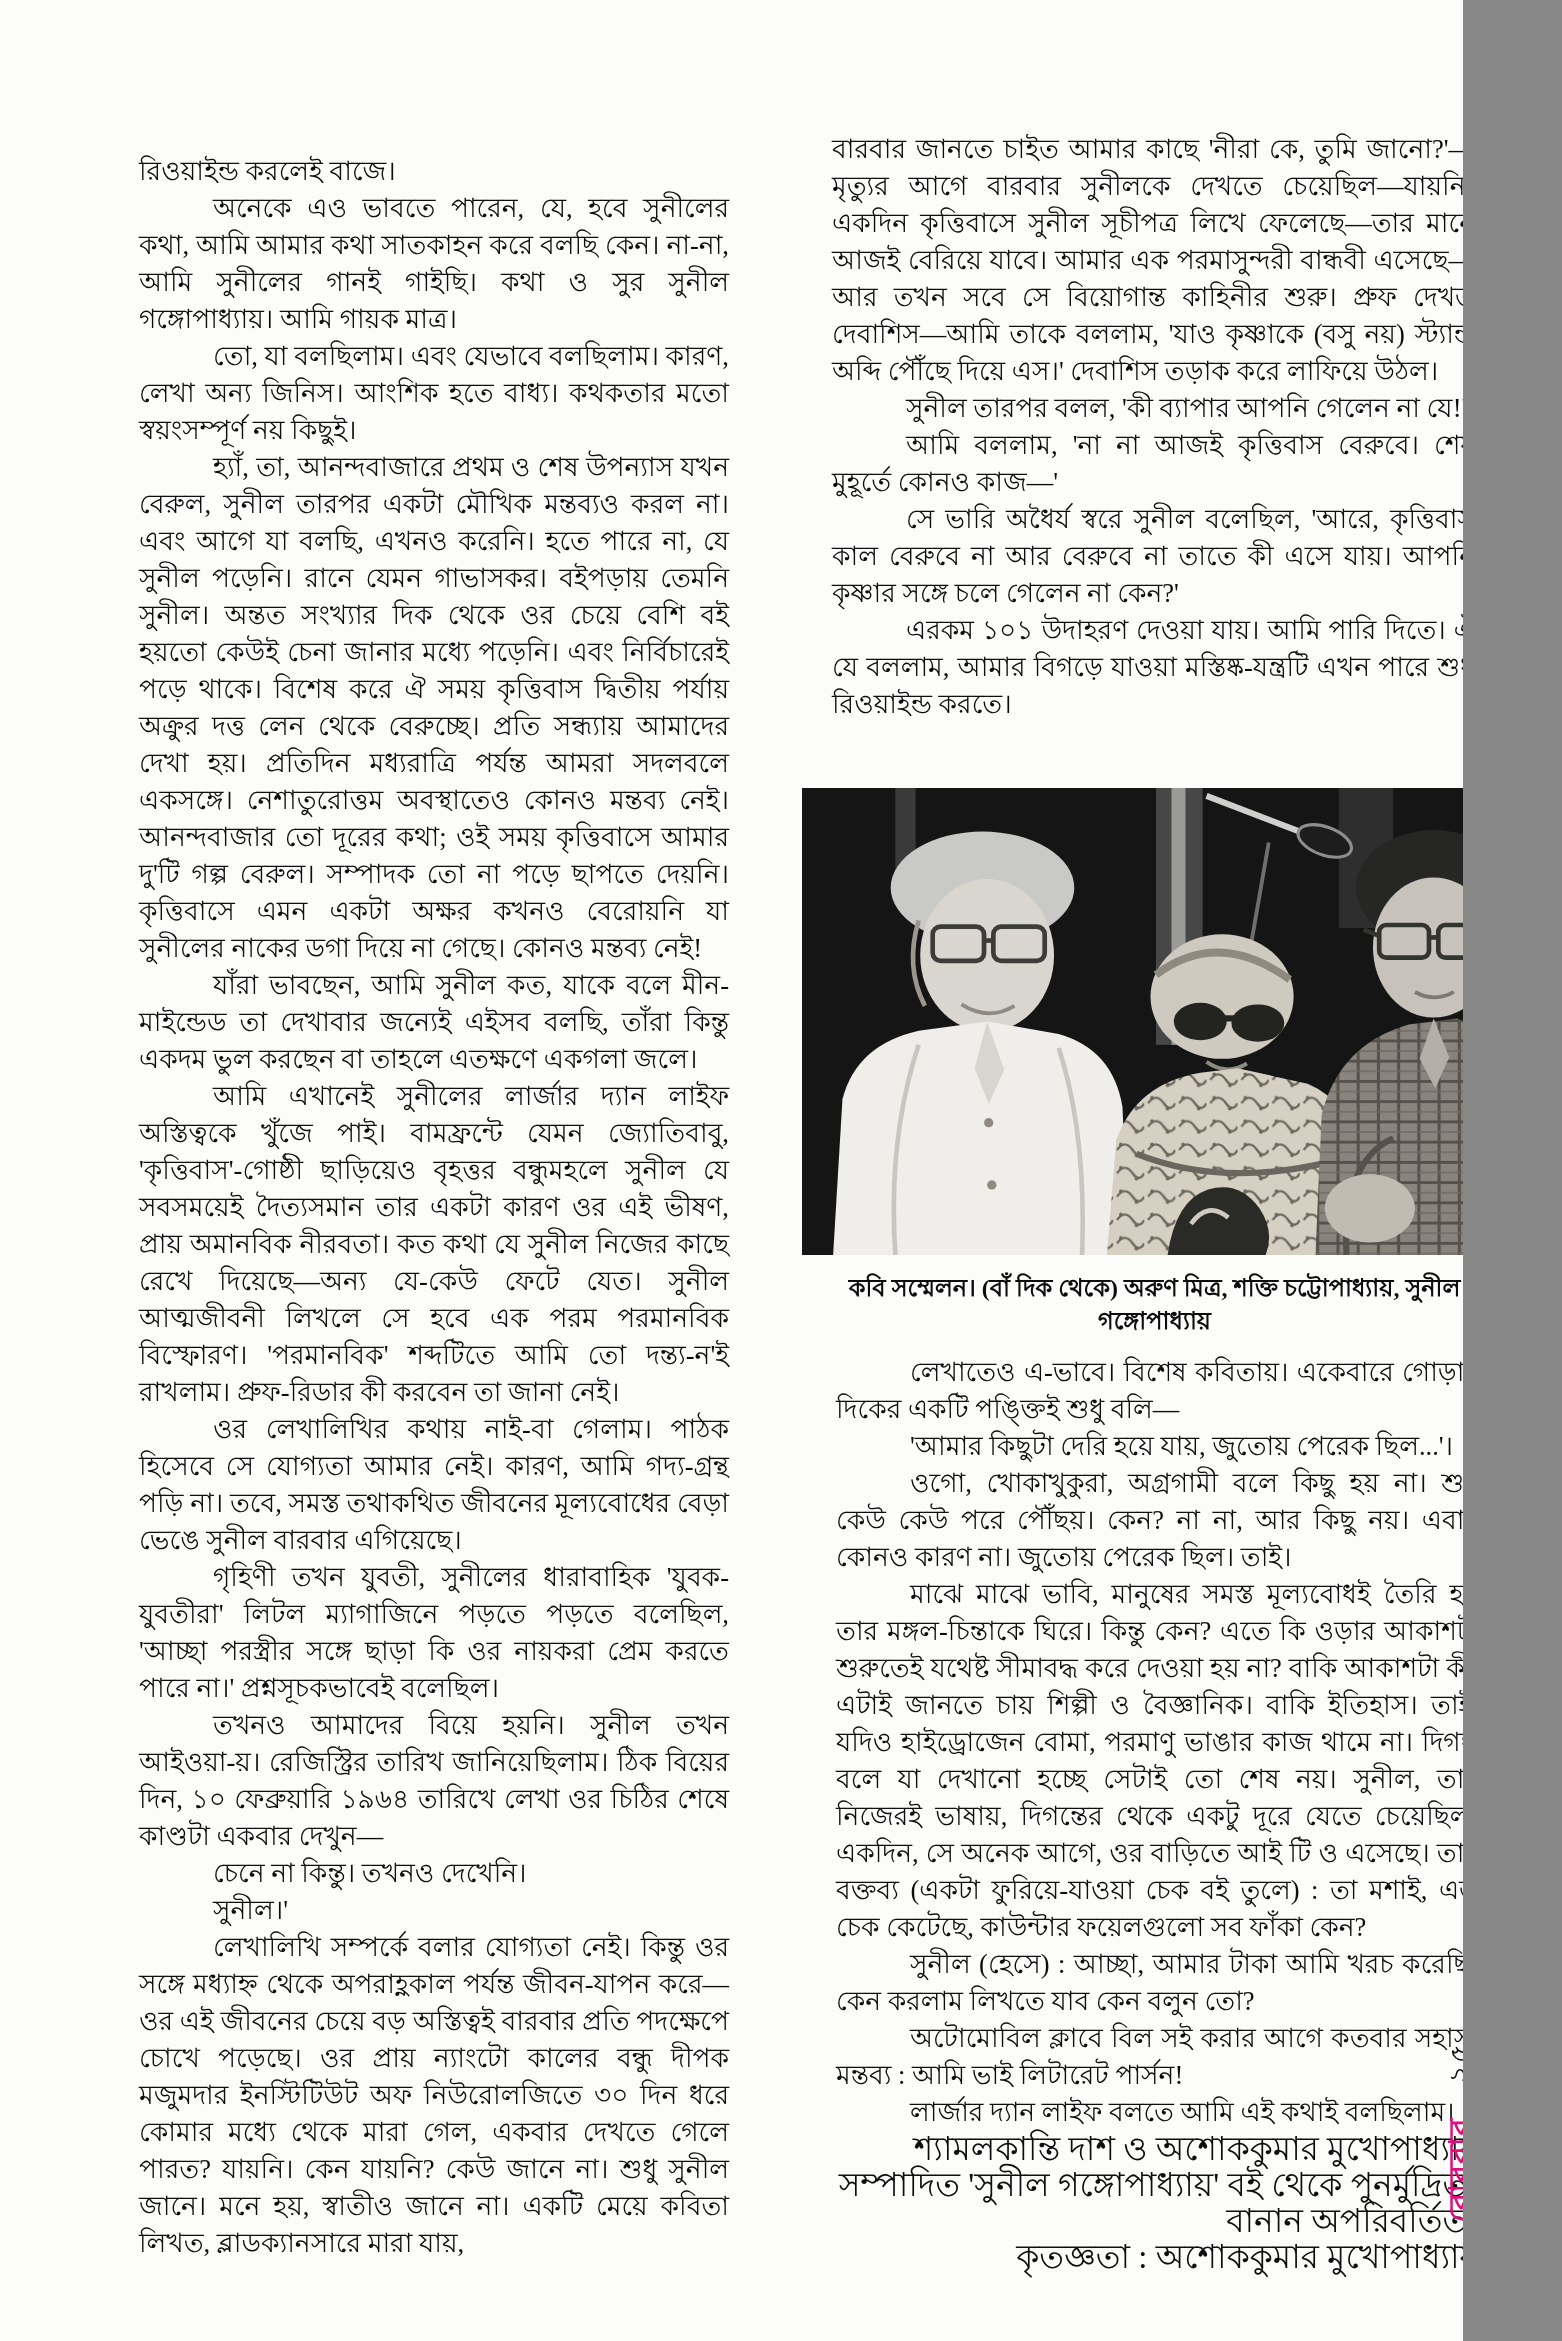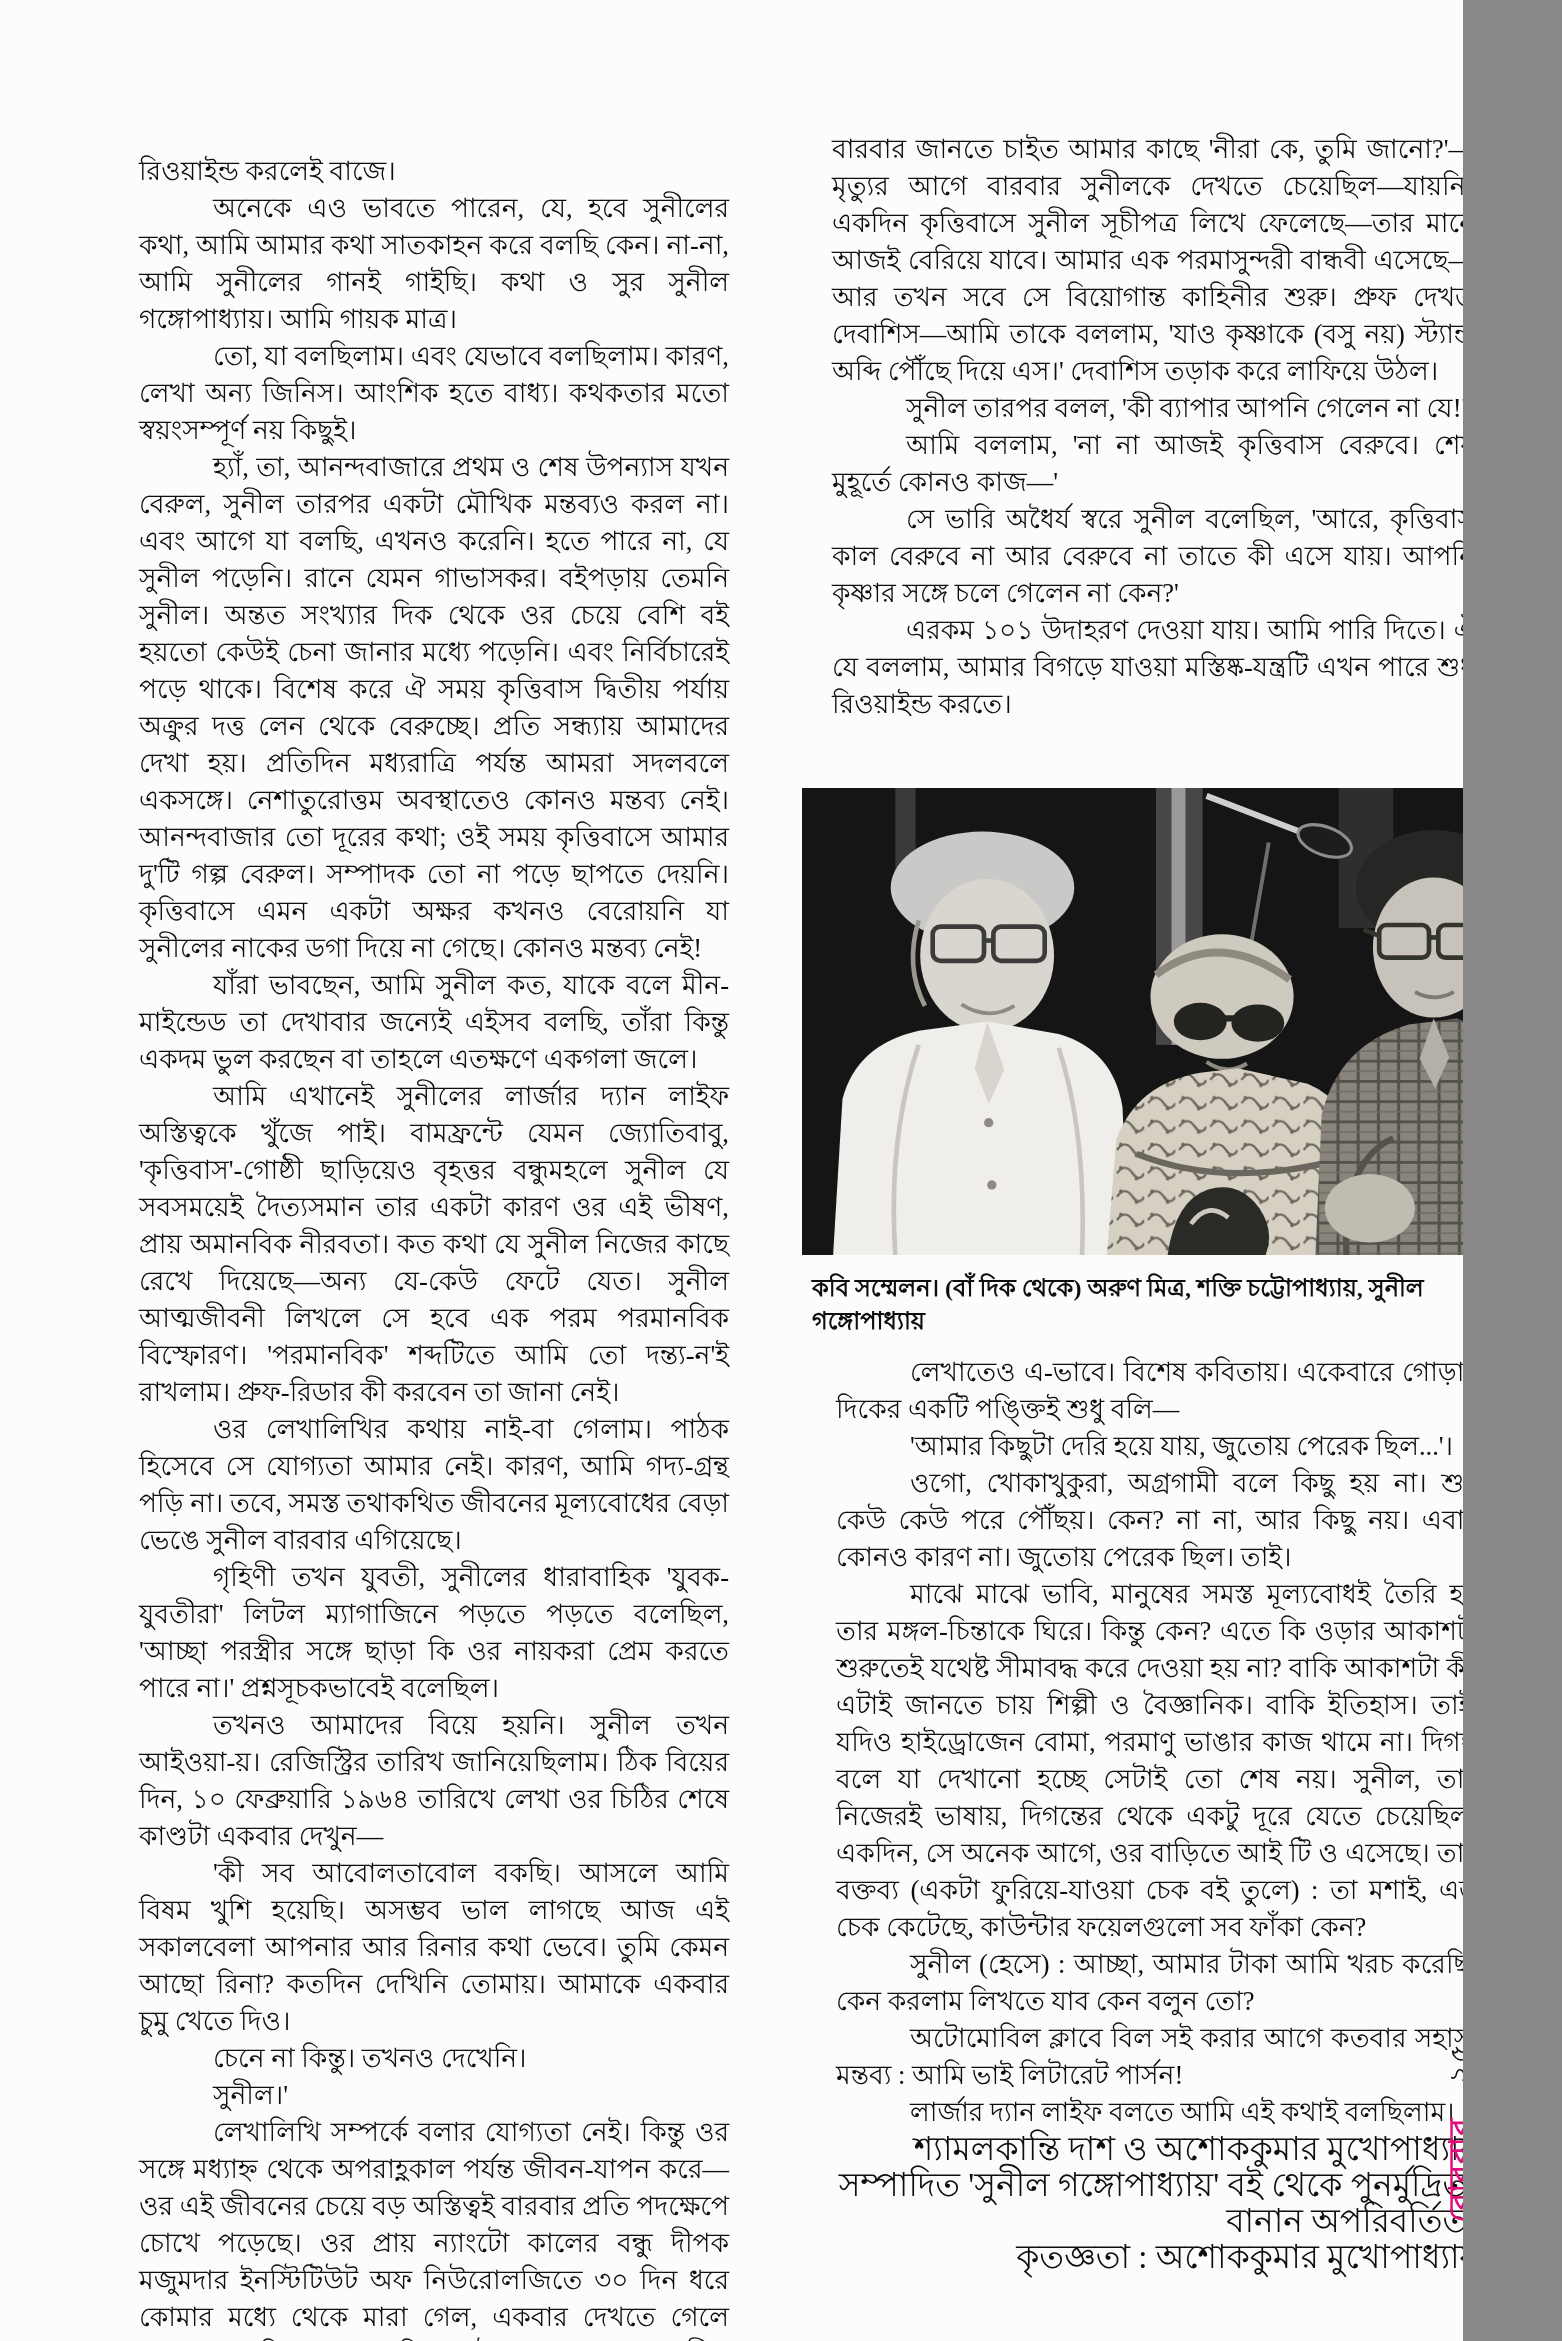--- a/index.html
+++ b/index.html
@@ -33,21 +33,21 @@
     background:#161616;
   }
   .photo-wrap svg { display:block; width:100%; height:100%; }
   .caption {
     position:absolute;
     left:812px; top:1272px;
     width:685px;
     font-size:24px;
     line-height:33px;
     font-weight:bold;
-    text-align:left;
+    text-align:center;
   }
   .vertical-label {
     position:absolute;
     left:1345px; top:2084px;
     width:233px; height:44px;
     transform:rotate(-90deg);
     transform-origin:center center;
     display:flex;
     align-items:center;
     justify-content:flex-start;
@@ -67,21 +67,20 @@
   <div class="col" style="left:139px; top:153px; width:590px;">
     <p>রিওয়াইন্ড করলেই বাজে।</p>
     <p class="indent">অনেকে এও ভাবতে পারেন, যে, হবে সুনীলের কথা, আমি আমার কথা সাতকাহন করে বলছি কেন। না-না, আমি সুনীলের গানই গাইছি। কথা ও সুর সুনীল গঙ্গোপাধ্যায়। আমি গায়ক মাত্র।</p>
     <p class="indent">তো, যা বলছিলাম। এবং যেভাবে বলছিলাম। কারণ, লেখা অন্য জিনিস। আংশিক হতে বাধ্য। কথকতার মতো স্বয়ংসম্পূর্ণ নয় কিছুই।</p>
     <p class="indent">হ্যাঁ, তা, আনন্দবাজারে প্রথম ও শেষ উপন্যাস যখন বেরুল, সুনীল তারপর একটা মৌখিক মন্তব্যও করল না। এবং আগে যা বলছি, এখনও করেনি। হতে পারে না, যে সুনীল পড়েনি। রানে যেমন গাভাসকর। বইপড়ায় তেমনি সুনীল। অন্তত সংখ্যার দিক থেকে ওর চেয়ে বেশি বই হয়তো কেউই চেনা জানার মধ্যে পড়েনি। এবং নির্বিচারেই পড়ে থাকে। বিশেষ করে ঐ সময় কৃত্তিবাস দ্বিতীয় পর্যায় অক্রুর দত্ত লেন থেকে বেরুচ্ছে। প্রতি সন্ধ্যায় আমাদের দেখা হয়। প্রতিদিন মধ্যরাত্রি পর্যন্ত আমরা সদলবলে একসঙ্গে। নেশাতুরোত্তম অবস্থাতেও কোনও মন্তব্য নেই। আনন্দবাজার তো দূরের কথা; ওই সময় কৃত্তিবাসে আমার দু'টি গল্প বেরুল। সম্পাদক তো না পড়ে ছাপতে দেয়নি। কৃত্তিবাসে এমন একটা অক্ষর কখনও বেরোয়নি যা সুনীলের নাকের ডগা দিয়ে না গেছে। কোনও মন্তব্য নেই!</p>
     <p class="indent">যাঁরা ভাবছেন, আমি সুনীল কত, যাকে বলে মীন-মাইন্ডেড তা দেখাবার জন্যেই এইসব বলছি, তাঁরা কিন্তু একদম ভুল করছেন বা তাহলে এতক্ষণে একগলা জলে।</p>
     <p class="indent">আমি এখানেই সুনীলের লার্জার দ্যান লাইফ অস্তিত্বকে খুঁজে পাই। বামফ্রন্টে যেমন জ্যোতিবাবু, 'কৃত্তিবাস'-গোষ্ঠী ছাড়িয়েও বৃহত্তর বন্ধুমহলে সুনীল যে সবসময়েই দৈত্যসমান তার একটা কারণ ওর এই ভীষণ, প্রায় অমানবিক নীরবতা। কত কথা যে সুনীল নিজের কাছে রেখে দিয়েছে—অন্য যে-কেউ ফেটে যেত। সুনীল আত্মজীবনী লিখলে সে হবে এক পরম পরমানবিক বিস্ফোরণ। 'পরমানবিক' শব্দটিতে আমি তো দন্ত্য-ন'ই রাখলাম। প্রুফ-রিডার কী করবেন তা জানা নেই।</p>
     <p class="indent">ওর লেখালিখির কথায় নাই-বা গেলাম। পাঠক হিসেবে সে যোগ্যতা আমার নেই। কারণ, আমি গদ্য-গ্রন্থ পড়ি না। তবে, সমস্ত তথাকথিত জীবনের মূল্যবোধের বেড়া ভেঙে সুনীল বারবার এগিয়েছে।</p>
     <p class="indent">গৃহিণী তখন যুবতী, সুনীলের ধারাবাহিক 'যুবক-যুবতীরা' লিটল ম্যাগাজিনে পড়তে পড়তে বলেছিল, 'আচ্ছা পরস্ত্রীর সঙ্গে ছাড়া কি ওর নায়করা প্রেম করতে পারে না।' প্রশ্নসূচকভাবেই বলেছিল।</p>
     <p class="indent">তখনও আমাদের বিয়ে হয়নি। সুনীল তখন আইওয়া-য়। রেজিস্ট্রির তারিখ জানিয়েছিলাম। ঠিক বিয়ের দিন, ১০ ফেব্রুয়ারি ১৯৬৪ তারিখে লেখা ওর চিঠির শেষে কাণ্ডটা একবার দেখুন—</p>
-    <p class="indent">'কী সব আবোলতাবোল বকছি। আসলে আমি বিষম খুশি হয়েছি। অসম্ভব ভাল লাগছে আজ এই সকালবেলা আপনার আর রিনার কথা ভেবে। তুমি কেমন আছো রিনা? কতদিন দেখিনি তোমায়। আমাকে একবার চুমু খেতে দিও।</p>
     <p class="indent">চেনে না কিন্তু। তখনও দেখেনি।</p>
     <p class="indent">সুনীল।'</p>
     <p class="indent">লেখালিখি সম্পর্কে বলার যোগ্যতা নেই। কিন্তু ওর সঙ্গে মধ্যাহ্ন থেকে অপরাহ্ণকাল পর্যন্ত জীবন-যাপন করে—ওর এই জীবনের চেয়ে বড় অস্তিত্বই বারবার প্রতি পদক্ষেপে চোখে পড়েছে। ওর প্রায় ন্যাংটো কালের বন্ধু দীপক মজুমদার ইনস্টিটিউট অফ নিউরোলজিতে ৩০ দিন ধরে কোমার মধ্যে থেকে মারা গেল, একবার দেখতে গেলে পারত? যায়নি। কেন যায়নি? কেউ জানে না। শুধু সুনীল জানে। মনে হয়, স্বাতীও জানে না। একটি মেয়ে কবিতা লিখত, ব্লাডক্যানসারে মারা যায়,</p>
   </div>
 
   <div class="col" style="left:812px; top:131px; width:643px;margin-left:20px;">
     <p>বারবার জানতে চাইত আমার কাছে 'নীরা কে, তুমি জানো?'—মৃত্যুর আগে বারবার সুনীলকে দেখতে চেয়েছিল—যায়নি। একদিন কৃত্তিবাসে সুনীল সূচীপত্র লিখে ফেলেছে—তার মানে আজই বেরিয়ে যাবে। আমার এক পরমাসুন্দরী বান্ধবী এসেছে—আর তখন সবে সে বিয়োগান্ত কাহিনীর শুরু। প্রুফ দেখত দেবাশিস—আমি তাকে বললাম, 'যাও কৃষ্ণাকে (বসু নয়) স্ট্যান্ড অব্দি পৌঁছে দিয়ে এস।' দেবাশিস তড়াক করে লাফিয়ে উঠল।</p>
     <p class="indent">সুনীল তারপর বলল, 'কী ব্যাপার আপনি গেলেন না যে!'</p>
     <p class="indent">আমি বললাম, 'না না আজই কৃত্তিবাস বেরুবে। শেষ মুহূর্তে কোনও কাজ—'</p>
     <p class="indent">সে ভারি অধৈর্য স্বরে সুনীল বলেছিল, 'আরে, কৃত্তিবাস কাল বেরুবে না আর বেরুবে না তাতে কী এসে যায়। আপনি কৃষ্ণার সঙ্গে চলে গেলেন না কেন?'</p>

